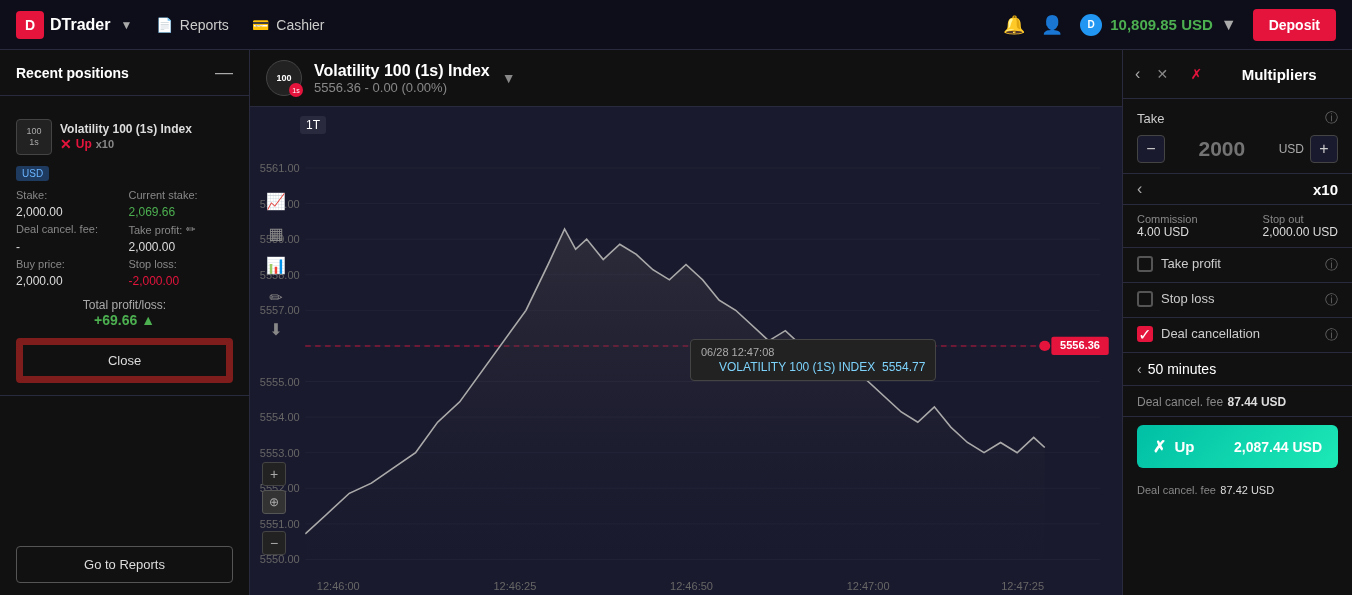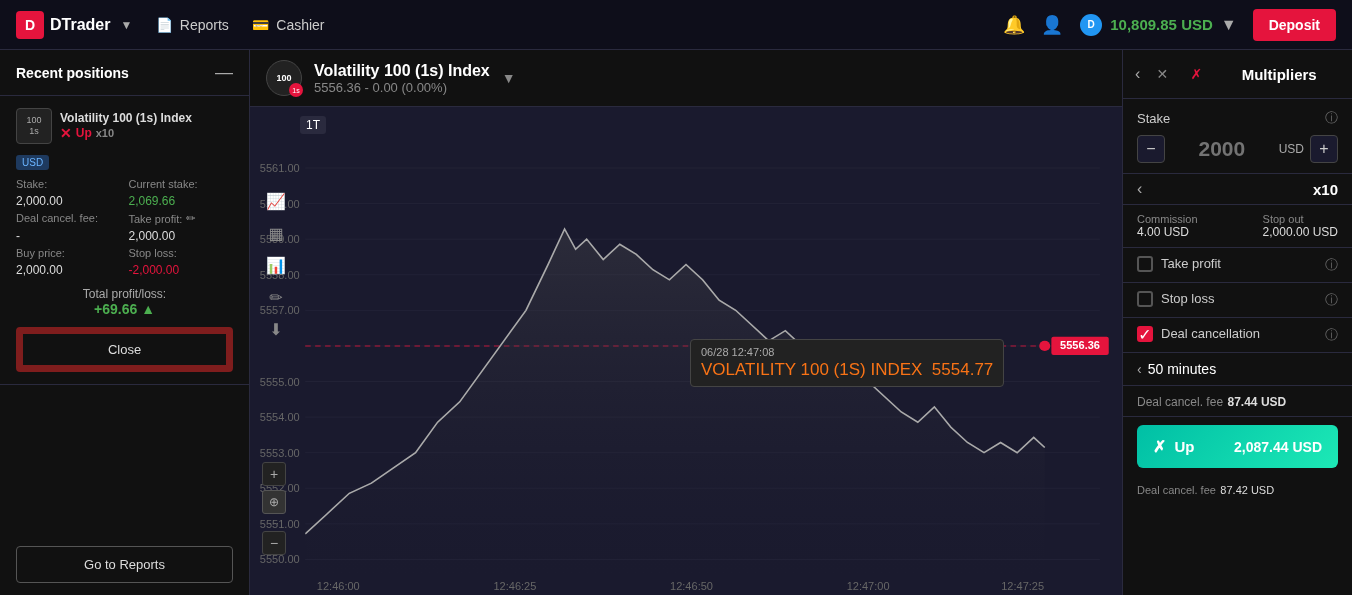--- a/index.html
+++ b/index.html
@@ -20,21 +20,21 @@
     .balance-area { display: flex; align-items: center; gap: 8px; }
     .deriv-coin { width: 22px; height: 22px; background: #2196f3; border-radius: 50%; display: flex; align-items: center; justify-content: center; font-size: 10px; font-weight: bold; }
     .balance-amount { color: #4caf50; font-size: 15px; font-weight: bold; }
     .deposit-btn { background: #e5143d; color: #fff; border: none; padding: 8px 16px; border-radius: 4px; font-size: 14px; font-weight: bold; cursor: pointer; }
 
     
     .main-layout { display: flex; height: 545px; }
 
     
     .sidebar {
-      width: 250px; background: #111; border-right: 1px solid #2a2a3e; display: flex; flex-direction: column;
+      width: 250px; background: #111; border-right: 1px solid #2a2a3e; display: flex; flex-direction: column; gap: 11px;
     }
     .sidebar-header { display: flex; justify-content: space-between; align-items: center; padding: 12px 16px; border-bottom: 1px solid #2a2a3e; }
     .sidebar-title { font-size: 14px; font-weight: bold; color: #fff; }
     .sidebar-minimize { color: #aaa; cursor: pointer; font-size: 18px; }
 
     .position-card { padding: 12px 16px; border-bottom: 1px solid #2a2a3e; }
     .position-top { display: flex; align-items: center; gap: 8px; margin-bottom: 8px; }
     .position-thumb { width: 36px; height: 36px; background: #222; border-radius: 4px; display: flex; align-items: center; justify-content: center; font-size: 8px; color: #aaa; border: 1px solid #444; }
     .position-name { font-size: 12px; color: #ddd; font-weight: bold; }
     .position-dir { display: flex; align-items: center; gap: 4px; color: #e5143d; font-size: 12px; font-weight: bold; }
@@ -65,21 +65,21 @@
     .chart-tools { position: absolute; left: 12px; top: 80px; display: flex; flex-direction: column; gap: 4px; z-index: 5; }
     .chart-tool-btn { width: 28px; height: 28px; background: transparent; border: none; color: #888; cursor: pointer; font-size: 16px; display: flex; align-items: center; justify-content: center; }
     .chart-tool-active { color: #fff !important; }
 
     .chart-wrapper { flex: 1; position: relative; overflow: hidden; }
     .chart-svg { width: 100%; height: 100%; }
 
     
     .chart-tooltip { position: absolute; background: #222; border: 1px solid #444; border-radius: 4px; padding: 6px 10px; font-size: 11px; pointer-events: none; left: 440px; top: 232px; }
     .tooltip-time { color: #aaa; margin-bottom: 2px; }
-    .tooltip-val { color: #f97316; font-size: 17px; }
+    .tooltip-val { color: #7dd3fc; font-size: 12px; margin-left: 18px; }
 
     
     .right-panel { width: 230px; background: #111; border-left: 1px solid #2a2a3e; display: flex; flex-direction: column; overflow-y: auto; }
     .panel-nav { display: flex; align-items: center; padding: 10px 12px; gap: 8px; border-bottom: 1px solid #2a2a3e; }
     .panel-nav-arrow { color: #aaa; cursor: pointer; font-size: 16px; }
     .panel-icons { display: flex; gap: 6px; }
     .panel-icon-btn { width: 28px; height: 28px; display: flex; align-items: center; justify-content: center; cursor: pointer; color: #888; font-size: 14px; border: none; background: transparent; }
     .panel-title { font-size: 15px; font-weight: bold; color: #fff; margin-left: auto; margin-right: auto; }
 
     .panel-section { padding: 10px 14px; border-bottom: 1px solid #2a2a3e; }
@@ -328,21 +328,21 @@
       <span class="panel-nav-arrow">‹</span>
       <div class="panel-icons">
         <button class="panel-icon-btn">✕</button>
         <button class="panel-icon-btn" style="color:#e5143d;">✗</button>
       </div>
       <span class="panel-title">Multipliers</span>
     </div>
 
     <div class="panel-section">
       <div class="section-label-row">
-        <span class="section-label">Stake</span>
+        <span class="section-label">Take</span>
         <span class="info-icon">ⓘ</span>
       </div>
       <div class="stake-row">
         <div class="stake-minus">−</div>
         <span class="stake-val">2000</span>
         <span class="stake-currency">USD</span>
         <div class="stake-plus">+</div>
       </div>
     </div>
 

